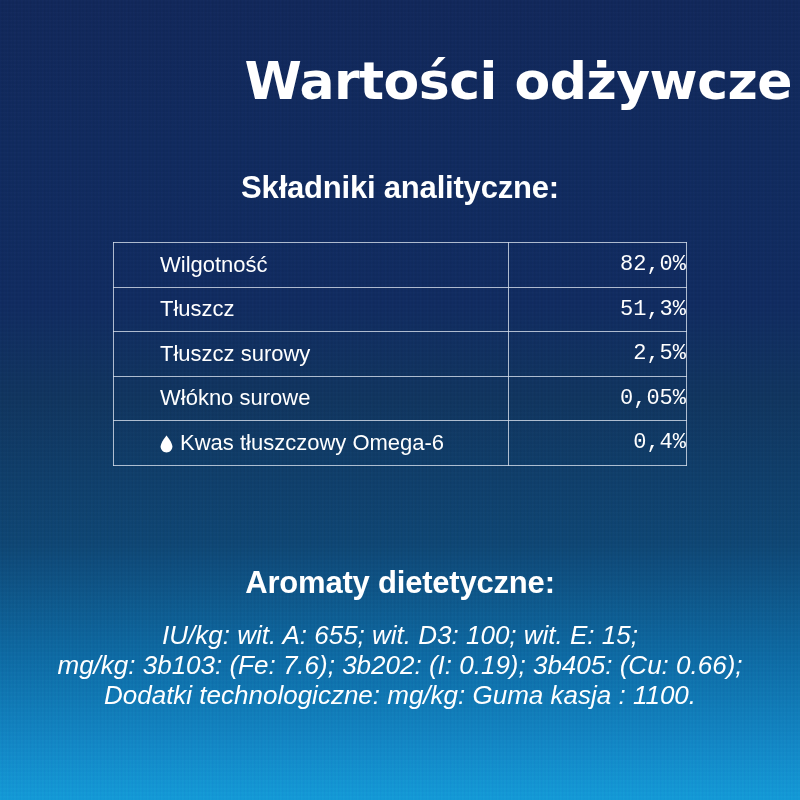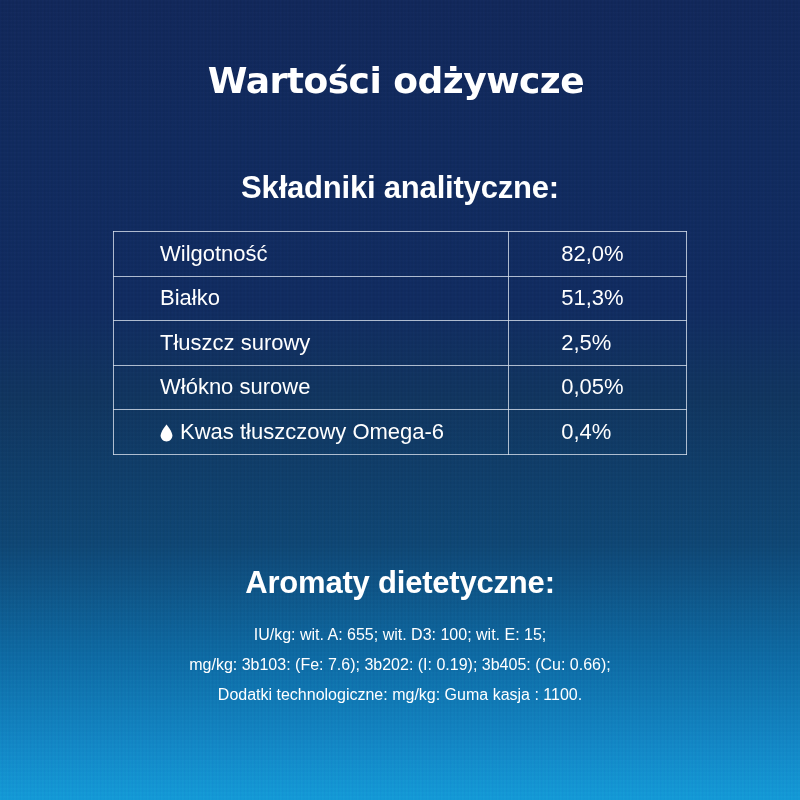--- a/index.html
+++ b/index.html
@@ -74,23 +74,23 @@
     width: 800px;
     height: 800px;
   }
 
   
   .main-title {
     position: absolute;
     top: 50px;
     left: 0;
     width: 792px;
-    text-align: center;
-    color: #ffffff;
-    font-size: 36px;
+    text-align: right;
+    color: #ffffff;
+    font-size: 52px;
     line-height: 62px;
     font-weight: bold;
     letter-spacing: -0.5px;
     font-family: "DejaVu Sans", sans-serif;
   }
 
   
   .section-heading {
     position: absolute;
     left: 0;
@@ -101,21 +101,21 @@
     font-weight: bold;
     letter-spacing: -0.2px;
   }
   #heading-analytical { top: 170px; }
   #heading-additives  { top: 565px; }
 
   
   .nutrition-table {
     position: absolute;
     left: 113px;
-    top: 231px;
+    top: 242px;
     width: 574px;
     border-collapse: collapse;
     table-layout: fixed;
   }
   .nutrition-table td {
     border: 1px solid rgba(214, 223, 235, 0.80);
     height: 44.5px;
     color: #ffffff;
     font-size: 22px;
     vertical-align: middle;
@@ -123,22 +123,23 @@
   }
   .cell-label {
     width: 389px;
     padding-left: 46px;
     text-align: left;
     white-space: nowrap;
   }
   .cell-value {
     width: 175px;
     padding-left: 52px;
-    text-align: left;
+    text-align: right;
     white-space: nowrap;
+    font-family: Liberation Mono, monospace;
   }
 
   .droplet-icon {
     display: inline-block;
     width: 13px;
     height: 18px;
     margin-right: 7px;
     vertical-align: -3px;
   }
   .droplet-icon svg { display: block; }
@@ -146,23 +147,24 @@
   
   #additives-lines {
     position: absolute;
     top: 620px;
     left: 0;
     width: 800px;
     text-align: center;
   }
   #additives-lines .fine-line {
     color: #ffffff;
-    font-size: 16px;
+    font-size: 26px;
     line-height: 30px;
     white-space: nowrap;
+    font-style: italic;
   }
 </style>
 </head>
 <body>
 
 <div id="page">
   <div id="bg-texture"></div>
   <div id="bg-texture2"></div>
 
   <div id="content">
@@ -171,21 +173,21 @@
 
     <div class="section-heading" id="heading-analytical">Składniki analityczne:</div>
 
     <table class="nutrition-table">
       <tbody id="table-body">
           <tr>
             <td class="cell-label"><span>Wilgotność</span></td>
             <td class="cell-value"><span>82,0%</span></td>
           </tr>
           <tr>
-            <td class="cell-label"><span>Białko</span></td>
+            <td class="cell-label"><span>Tłuszcz</span></td>
             <td class="cell-value"><span>51,3%</span></td>
           </tr>
           <tr>
             <td class="cell-label"><span>Tłuszcz surowy</span></td>
             <td class="cell-value"><span>2,5%</span></td>
           </tr>
           <tr>
             <td class="cell-label"><span>Włókno surowe</span></td>
             <td class="cell-value"><span>0,05%</span></td>
           </tr>

